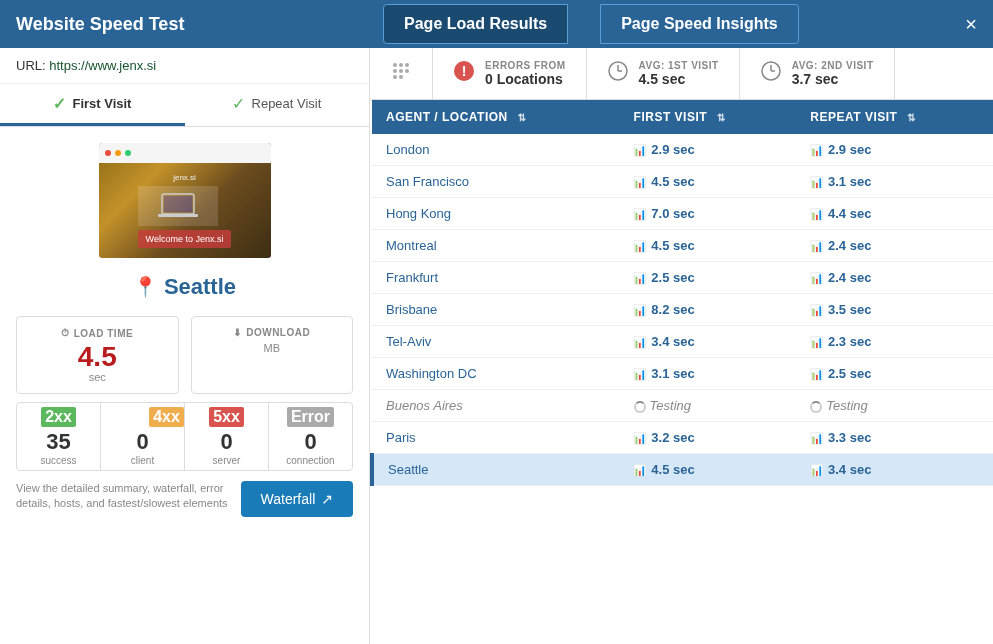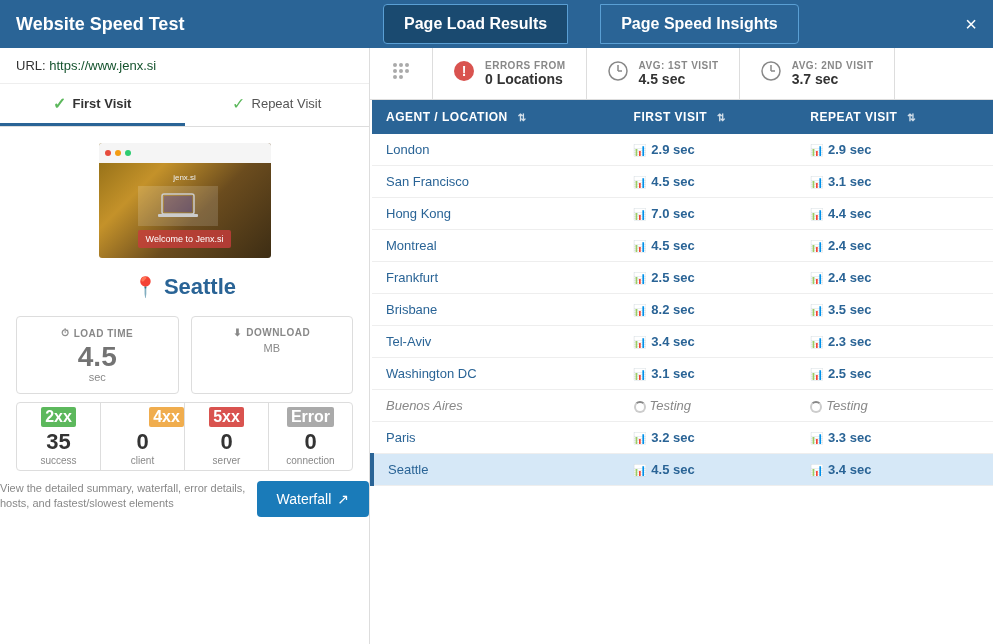--- a/index.html
+++ b/index.html
@@ -153,21 +153,21 @@
       font-size: 10px;
       color: #888;
       display: flex;
       align-items: center;
       justify-content: center;
       gap: 4px;
       margin-bottom: 4px;
       font-weight: bold;
       letter-spacing: 0.5px;
     }
-    .metric-value { font-size: 28px; font-weight: bold; color: #737373; line-height: 1; }
+    .metric-value { font-size: 28px; font-weight: bold; color: #b91c1c; line-height: 1; }
     .metric-unit { font-size: 11px; color: #888; }
 
     
     .server-responses-label {
       text-align: center;
       font-size: 11px;
       color: #888;
       letter-spacing: 1px;
       padding: 4px 0;
       font-weight: bold;
@@ -197,21 +197,21 @@
     }
     .rc-2xx { background: #5cb85c; }
     .rc-4xx { background: #f0ad4e; margin-left: 48px; }
     .rc-5xx { background: #d9534f; }
     .rc-err { background: #aaa; }
     .rc-count { font-size: 22px; font-weight: bold; color: #333; }
     .rc-desc { font-size: 10px; color: #888; }
 
     
     .waterfall-area {
-      padding: 10px 0 16px;
+      padding: 10px 16px 16px;
     }
     .waterfall-desc {
       font-size: 11px;
       color: #888;
       margin-bottom: 8px;
       line-height: 1.4;
     }
     .waterfall-btn {
       background: #1a7bb9;
       color: white;

